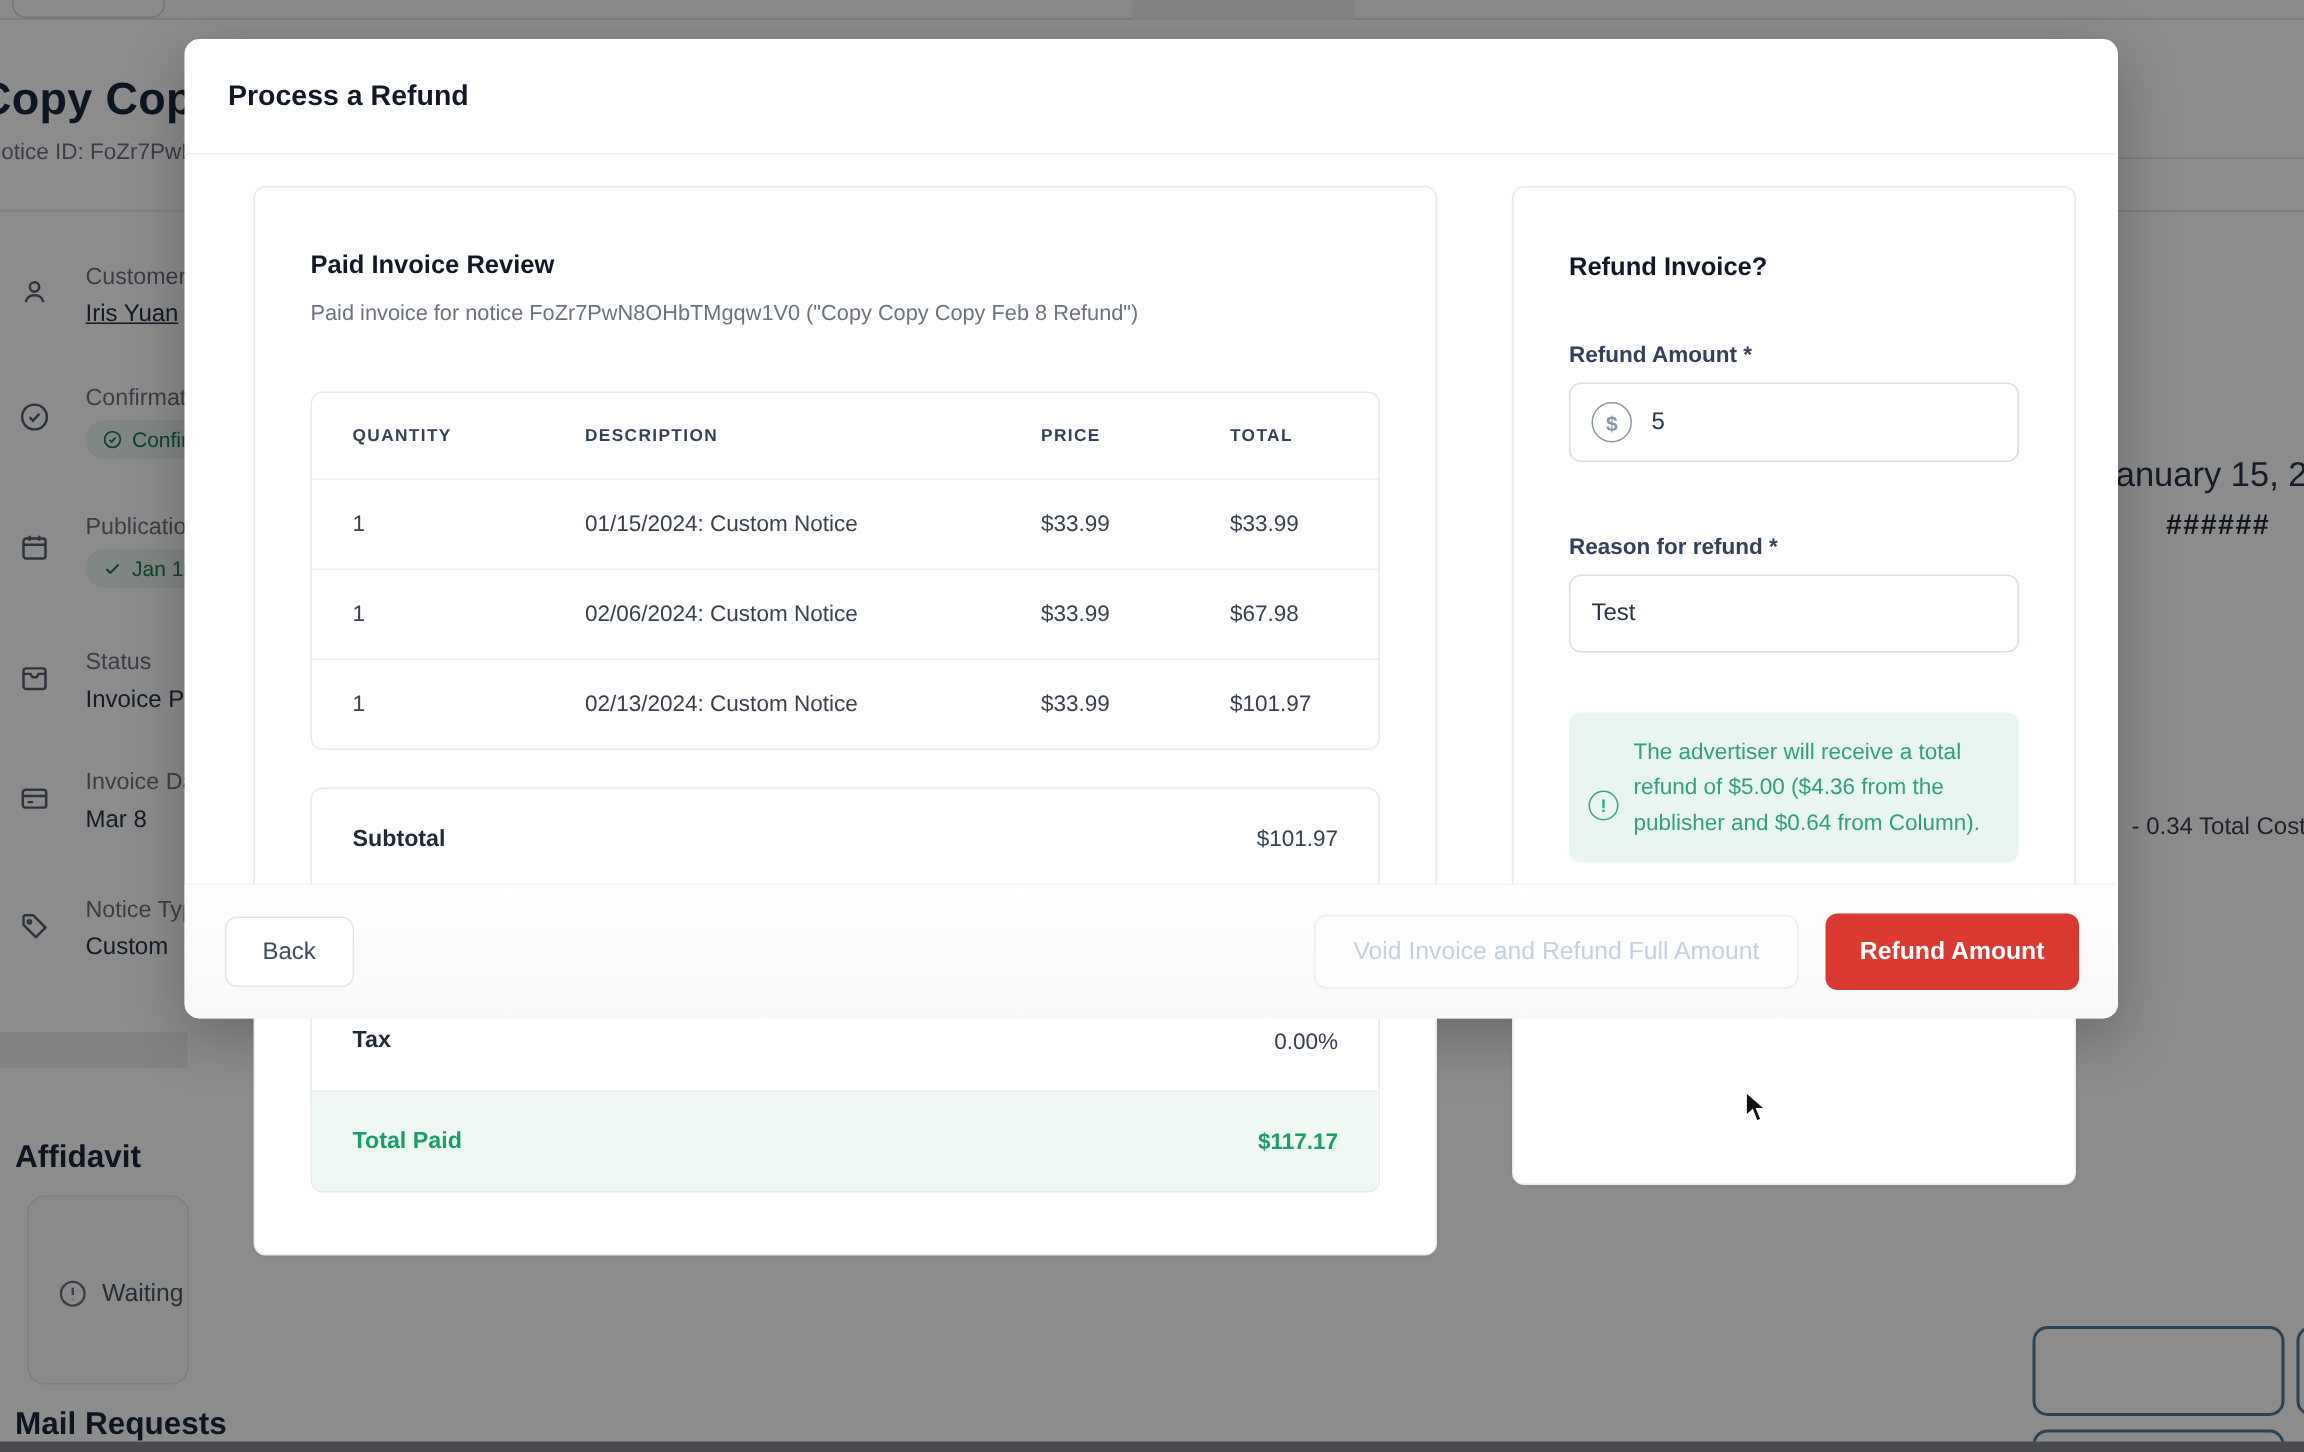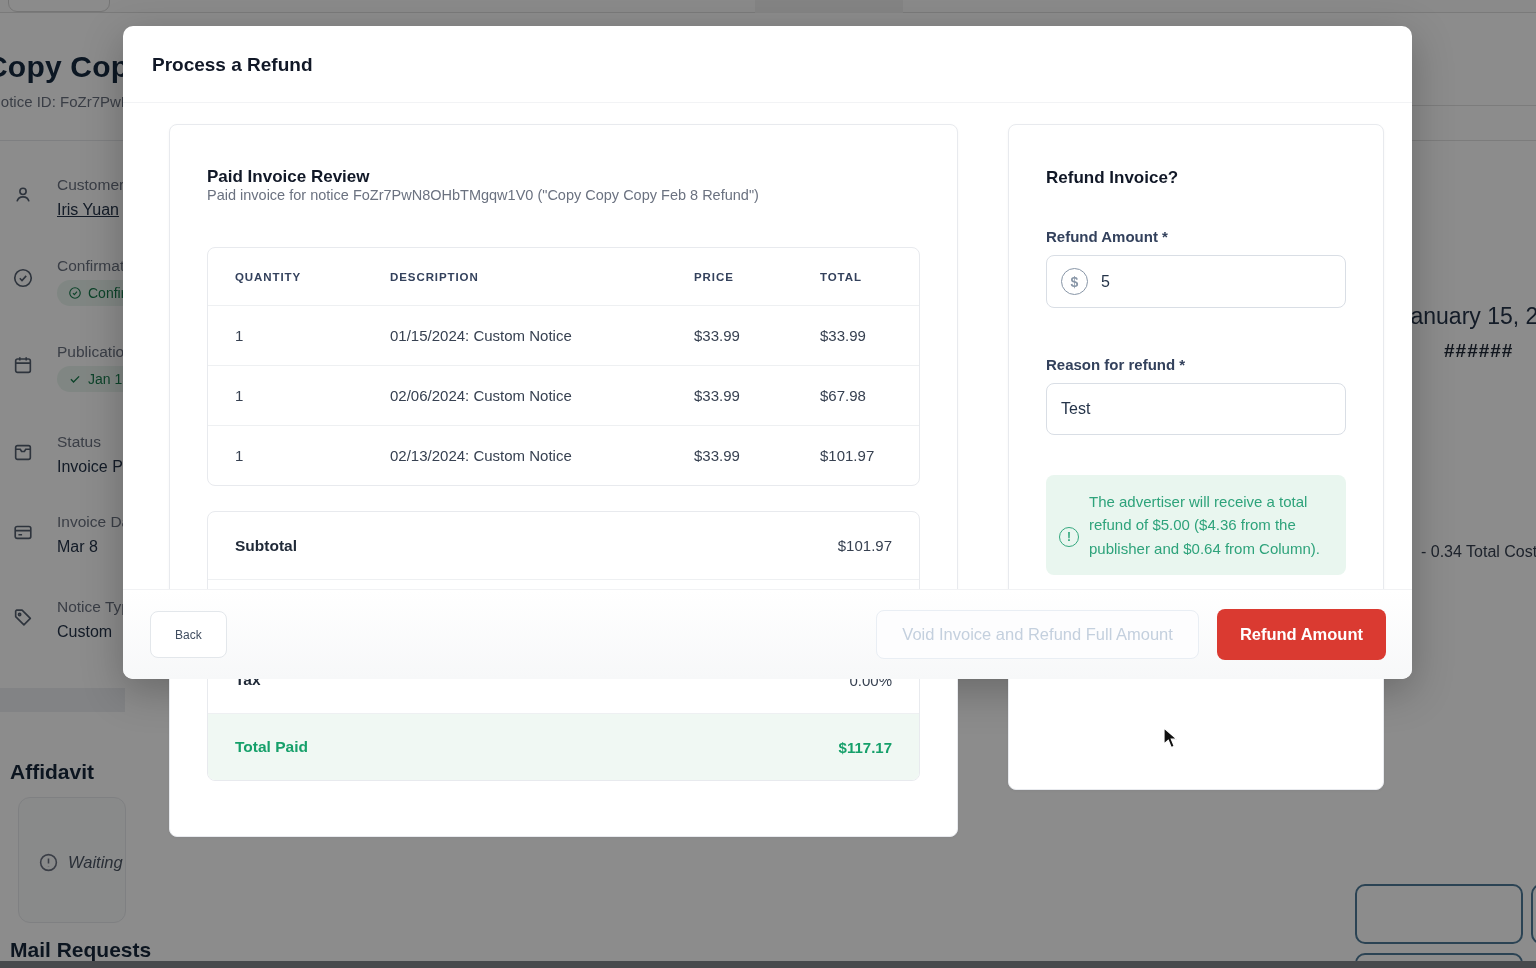--- a/index.html
+++ b/index.html
@@ -22,21 +22,21 @@
   .detail-icon svg { width:22px; height:22px; display:block; }
   .detail-label { position:absolute; left:57px; top:0; font-size:15.5px; color:#6b7280; white-space:nowrap; }
   .detail-value { position:absolute; left:57px; top:25px; font-size:16px; color:#253449; white-space:nowrap; }
   .detail-value.link { text-decoration:underline; font-weight:500; }
   .badge-green { display:inline-flex; align-items:center; gap:6px; background:#e9f5ee; color:#187a4d; font-size:14px; font-weight:500; padding:5px 11px; border-radius:14px; white-space:nowrap; }
   .badge-green svg { width:14px; height:14px; }
 
   .bg-band { position:absolute; left:0; top:688px; width:125px; height:24px; background:#edeff2; }
   .bg-affidavit { position:absolute; left:10px; top:740px; font-size:21px; font-weight:700; color:#17273b; white-space:nowrap;margin-top:20px; }
   .waiting-panel { position:absolute; left:18px; top:797px; width:108px; height:126px; background:#fafbfc; border:1px solid #e8eaed; border-radius:12px; }
-  .waiting-row { position:absolute; left:38px; top:852px; display:flex; align-items:center; gap:9px; color:#4b5563; font-size:16.5px; white-space:nowrap;font-style:italic; }
+  .waiting-row { position:absolute; left:38px; top:852px; display:flex; align-items:center; gap:9px; color:#4b5563; font-size:16.5px; white-space:nowrap; }
   .waiting-row svg { width:21px; height:21px; color:#6b7280; flex:none; }
   .bg-mail { position:absolute; left:10px; top:938px; font-size:21px; font-weight:700; color:#17273b; white-space:nowrap; }
 
   .bg-date { position:absolute; left:1399px; top:303px; font-size:23px; color:#253449; white-space:nowrap; }
   .bg-hash { position:absolute; left:1444px; top:340px; font-size:19px; font-weight:700; color:#1f2937; letter-spacing:1px; white-space:nowrap; }
   .bg-total { position:absolute; left:1421px; top:543px; font-size:16px; color:#374151; white-space:nowrap; }
   .blue-rect { position:absolute; border:2px solid #4f7b99; border-radius:10px; }
   .bg-bottomstrip { position:absolute; left:0; bottom:0; width:100%; height:7px; background:#83878d; }
 
   
@@ -44,21 +44,21 @@
 
   
   .modal { position:absolute; left:123px; top:26px; width:1289px; height:653px; background:#fff; border-radius:10px; box-shadow:0 12px 40px rgba(0,0,0,.25); }
   .modal-header { height:77px; padding:28px 30px 0 29px; border-bottom:1px solid #f2f3f5; }
   .modal-title { font-size:19px; font-weight:700; color:#111827; }
 
   .card { position:absolute; background:#fff; border:1px solid #e8eaee; border-radius:8px; box-shadow:0 1px 3px rgba(16,24,40,.04); }
   .card-left { left:46px; top:98px; width:789px; height:713px; padding:42px 37px; }
   .card-right { left:868px; top:98px; width:376px; height:666px; padding:43px 37px;margin-left:17px; }
   .card-title { font-size:17px; font-weight:700; color:#111827; }
-  .card-sub { margin-top:0; font-size:14.5px; color:#6b7280; }
+  .card-sub { margin-top:14px; font-size:14.5px; color:#6b7280; }
 
   .inv-table { margin-top:44px; border:1px solid #e8eaee; border-radius:8px; overflow:hidden; }
   .t-row { display:grid; grid-template-columns:155px 304px 126px 1fr; align-items:center; padding-left:27px; height:60px; font-size:15px; color:#374151; border-top:1px solid #eef0f2; }
   .t-row.t-head { height:57px; border-top:none; font-size:11.5px; font-weight:700; letter-spacing:.08em; color:#33415c; }
 
   .summary { margin-top:25px; border:1px solid #e8eaee; border-radius:8px; overflow:hidden; }
   .s-row { display:flex; justify-content:space-between; align-items:center; height:67px; padding:0 27px; border-top:1px solid #eef0f2; }
   .s-row:first-child { border-top:none; }
   .s-label { font-size:15.5px; font-weight:700; color:#1f2937; }
   .s-value { font-size:15px; color:#374151; }
@@ -71,21 +71,21 @@
   .input-box { margin-top:10px; height:53px; border:1px solid #d9dee5; border-radius:8px; display:flex; align-items:center; padding:0 14px; gap:13px; background:#fff; }
   .input-box input { border:none; outline:none; font-size:16px; color:#253449; width:100%; font-family:inherit; background:transparent; }
   .dollar-icon { width:27px; height:27px; border:1.6px solid #8896a7; border-radius:50%; color:#8896a7; display:flex; align-items:center; justify-content:center; font-size:14px; font-weight:600; flex:none; }
 
   .alert { margin-top:40px; background:#e9f6ef; border-radius:8px; padding:15px 16px 15px 13px; display:flex; gap:10px; }
   .alert-icon { width:20px; height:20px; border:1.6px solid #34a87e; border-radius:50%; color:#34a87e; display:flex; align-items:center; justify-content:center; font-size:12px; font-weight:700; flex:none; margin-top:37px; }
   .alert-text { font-size:15px; line-height:1.56; color:#2ea37b; }
 
   .modal-footer { position:absolute; left:0; right:0; bottom:0; height:90px; display:flex; align-items:center; padding:0 26px 0 27px; border-top:1px solid #f1f2f4; background:linear-gradient(#ffffff,#f7f8f9); border-radius:0 0 10px 10px; }
   .btn { font-family:inherit; border-radius:8px; cursor:pointer; }
-  .btn-back { height:47px; padding:0 24px; background:#fff; border:1px solid #e3e7eb; color:#3f4c5f; font-size:12px; }
+  .btn-back { height:47px; padding:0 24px; background:#fff; border:1px solid #e3e7eb; color:#3f4c5f; font-size:16px; }
   .btn-void { height:49px; padding:0 25px; background:#fdfdfe; border:1px solid #e9eef4; color:#c4d0de; font-size:16.5px; margin-left:auto; margin-right:18px; }
   .btn-refund { height:51px; padding:0 23px; background:#da3a31; border:none; color:#fff; font-size:16.5px; font-weight:700; }
 
   .cursor { position:absolute; left:1163px; top:727px; width:20px; height:22px; z-index:50; }
 </style>
 </head>
 <body>
 
 <div class="bg">
   <div class="topbar">

